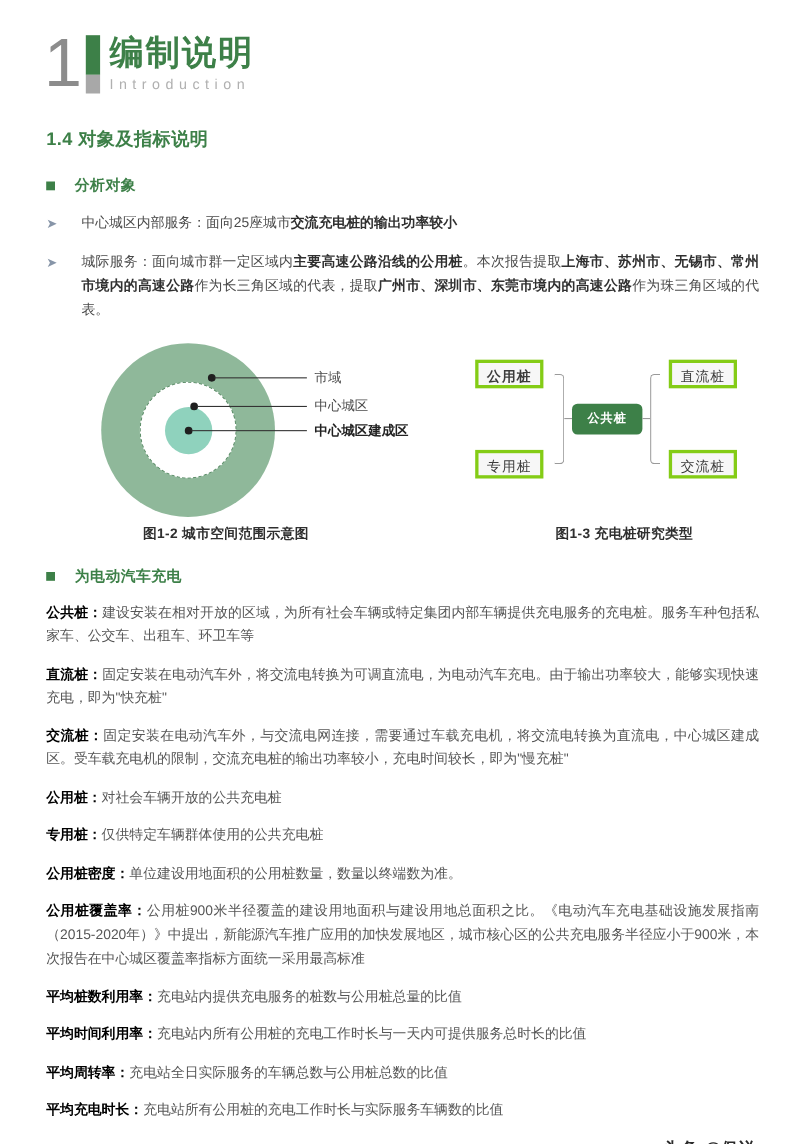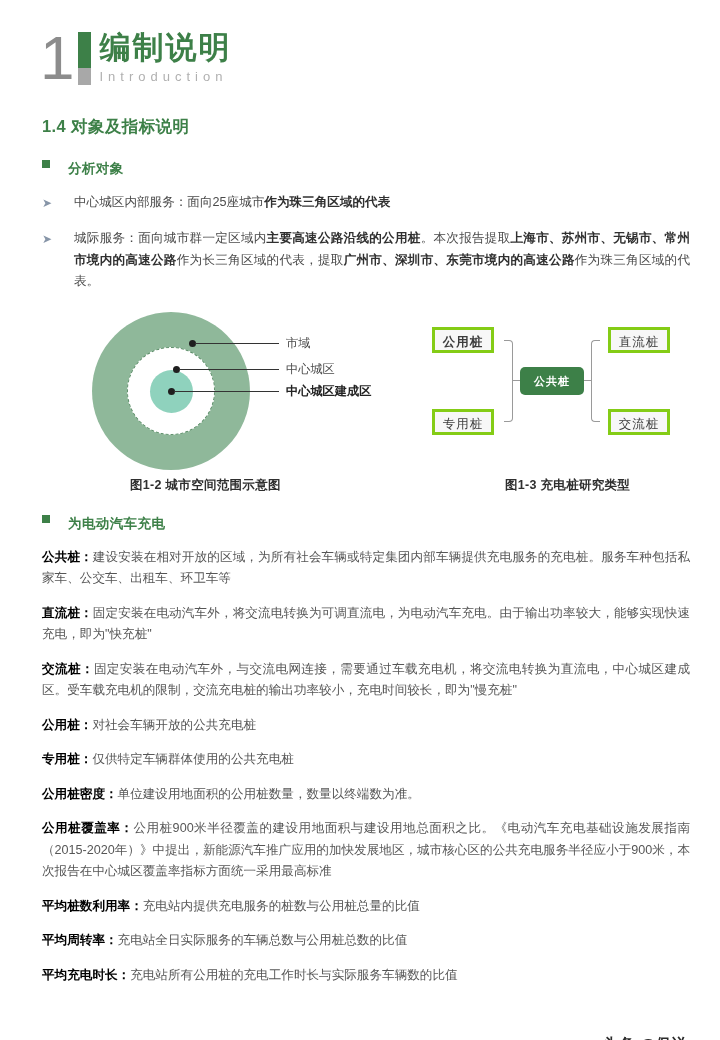--- a/index.html
+++ b/index.html
@@ -80,21 +80,21 @@
     font-size: 16.5px;
     font-weight: bold;
     color: #3d8048;
     margin: 10px 0 0 12px;
     letter-spacing: 0.4px;
   }
 
   
   .sub-heading {
     display: flex;
-    align-items: flex-start;
+    align-items: center;
     margin: 22px 0 0 12px;
   }
   .sq-bullet {
     width: 8px;
     height: 8px;
     background: #3d8048;
     display: inline-block;
     margin-right: 18px;
     flex: none;
   }
@@ -296,21 +296,21 @@
   <div class="section-heading">1.4 对象及指标说明</div>
 
   <div class="sub-heading">
     <span class="sq-bullet"></span>
     <span class="sub-heading-text">分析对象</span>
   </div>
 
   <div class="arrow-item">
     <span class="arrow-glyph">➤</span>
     <span class="arrow-text">
-      <span>中心城区内部服务：面向25座城市</span><b>作为珠三角区域的代表</b>
+      <span>中心城区内部服务：面向25座城市</span><b>交流充电桩的输出功率较小</b>
     </span>
   </div>
 
   <div class="arrow-item">
     <span class="arrow-glyph">➤</span>
     <span class="arrow-text">
       <span>城际服务：面向城市群一定区域内</span><b>主要高速公路沿线的公用桩</b><span>。本次报告提取</span><b>上海市、苏州市、无锡市、常州市境内的高速公路</b><span>作为长三角区域的代表，提取</span><b>广州市、深圳市、东莞市境内的高速公路</b><span>作为珠三角区域的代表。</span>
     </span>
   </div>
 
@@ -361,19 +361,20 @@
 
   <div class="defs" style="margin-top:14px;">
     <p class="def-row"><span class="term">公共桩：</span><span>建设安装在相对开放的区域，为所有社会车辆或特定集团内部车辆提供充电服务的充电桩。服务车种包括私家车、公交车、出租车、环卫车等</span></p>
     <p class="def-row"><span class="term">直流桩：</span><span>固定安装在电动汽车外，将交流电转换为可调直流电，为电动汽车充电。由于输出功率较大，能够实现快速充电，即为"快充桩"</span></p>
     <p class="def-row"><span class="term">交流桩：</span><span>固定安装在电动汽车外，与交流电网连接，需要通过车载充电机，将交流电转换为直流电，中心城区建成区。受车载充电机的限制，交流充电桩的输出功率较小，充电时间较长，即为"慢充桩"</span></p>
     <p class="def-row"><span class="term">公用桩：</span><span>对社会车辆开放的公共充电桩</span></p>
     <p class="def-row"><span class="term">专用桩：</span><span>仅供特定车辆群体使用的公共充电桩</span></p>
     <p class="def-row"><span class="term">公用桩密度：</span><span>单位建设用地面积的公用桩数量，数量以终端数为准。</span></p>
     <p class="def-row"><span class="term">公用桩覆盖率：</span><span>公用桩900米半径覆盖的建设用地面积与建设用地总面积之比。《电动汽车充电基础设施发展指南（2015-2020年）》中提出，新能源汽车推广应用的加快发展地区，城市核心区的公共充电服务半径应小于900米，本次报告在中心城区覆盖率指标方面统一采用最高标准</span></p>
     <p class="def-row"><span class="term">平均桩数利用率：</span><span>充电站内提供充电服务的桩数与公用桩总量的比值</span></p>
+    <p class="def-row"><span class="term">平均时间利用率：</span><span>充电站内所有公用桩的充电工作时长与一天内可提供服务总时长的比值</span></p>
     <p class="def-row"><span class="term">平均周转率：</span><span>充电站全日实际服务的车辆总数与公用桩总数的比值</span></p>
     <p class="def-row"><span class="term">平均充电时长：</span><span>充电站所有公用桩的充电工作时长与实际服务车辆数的比值</span></p>
   </div>
 
   <div class="watermark">头条 @侃说</div>
 
 </div>
 
 </body></html>

